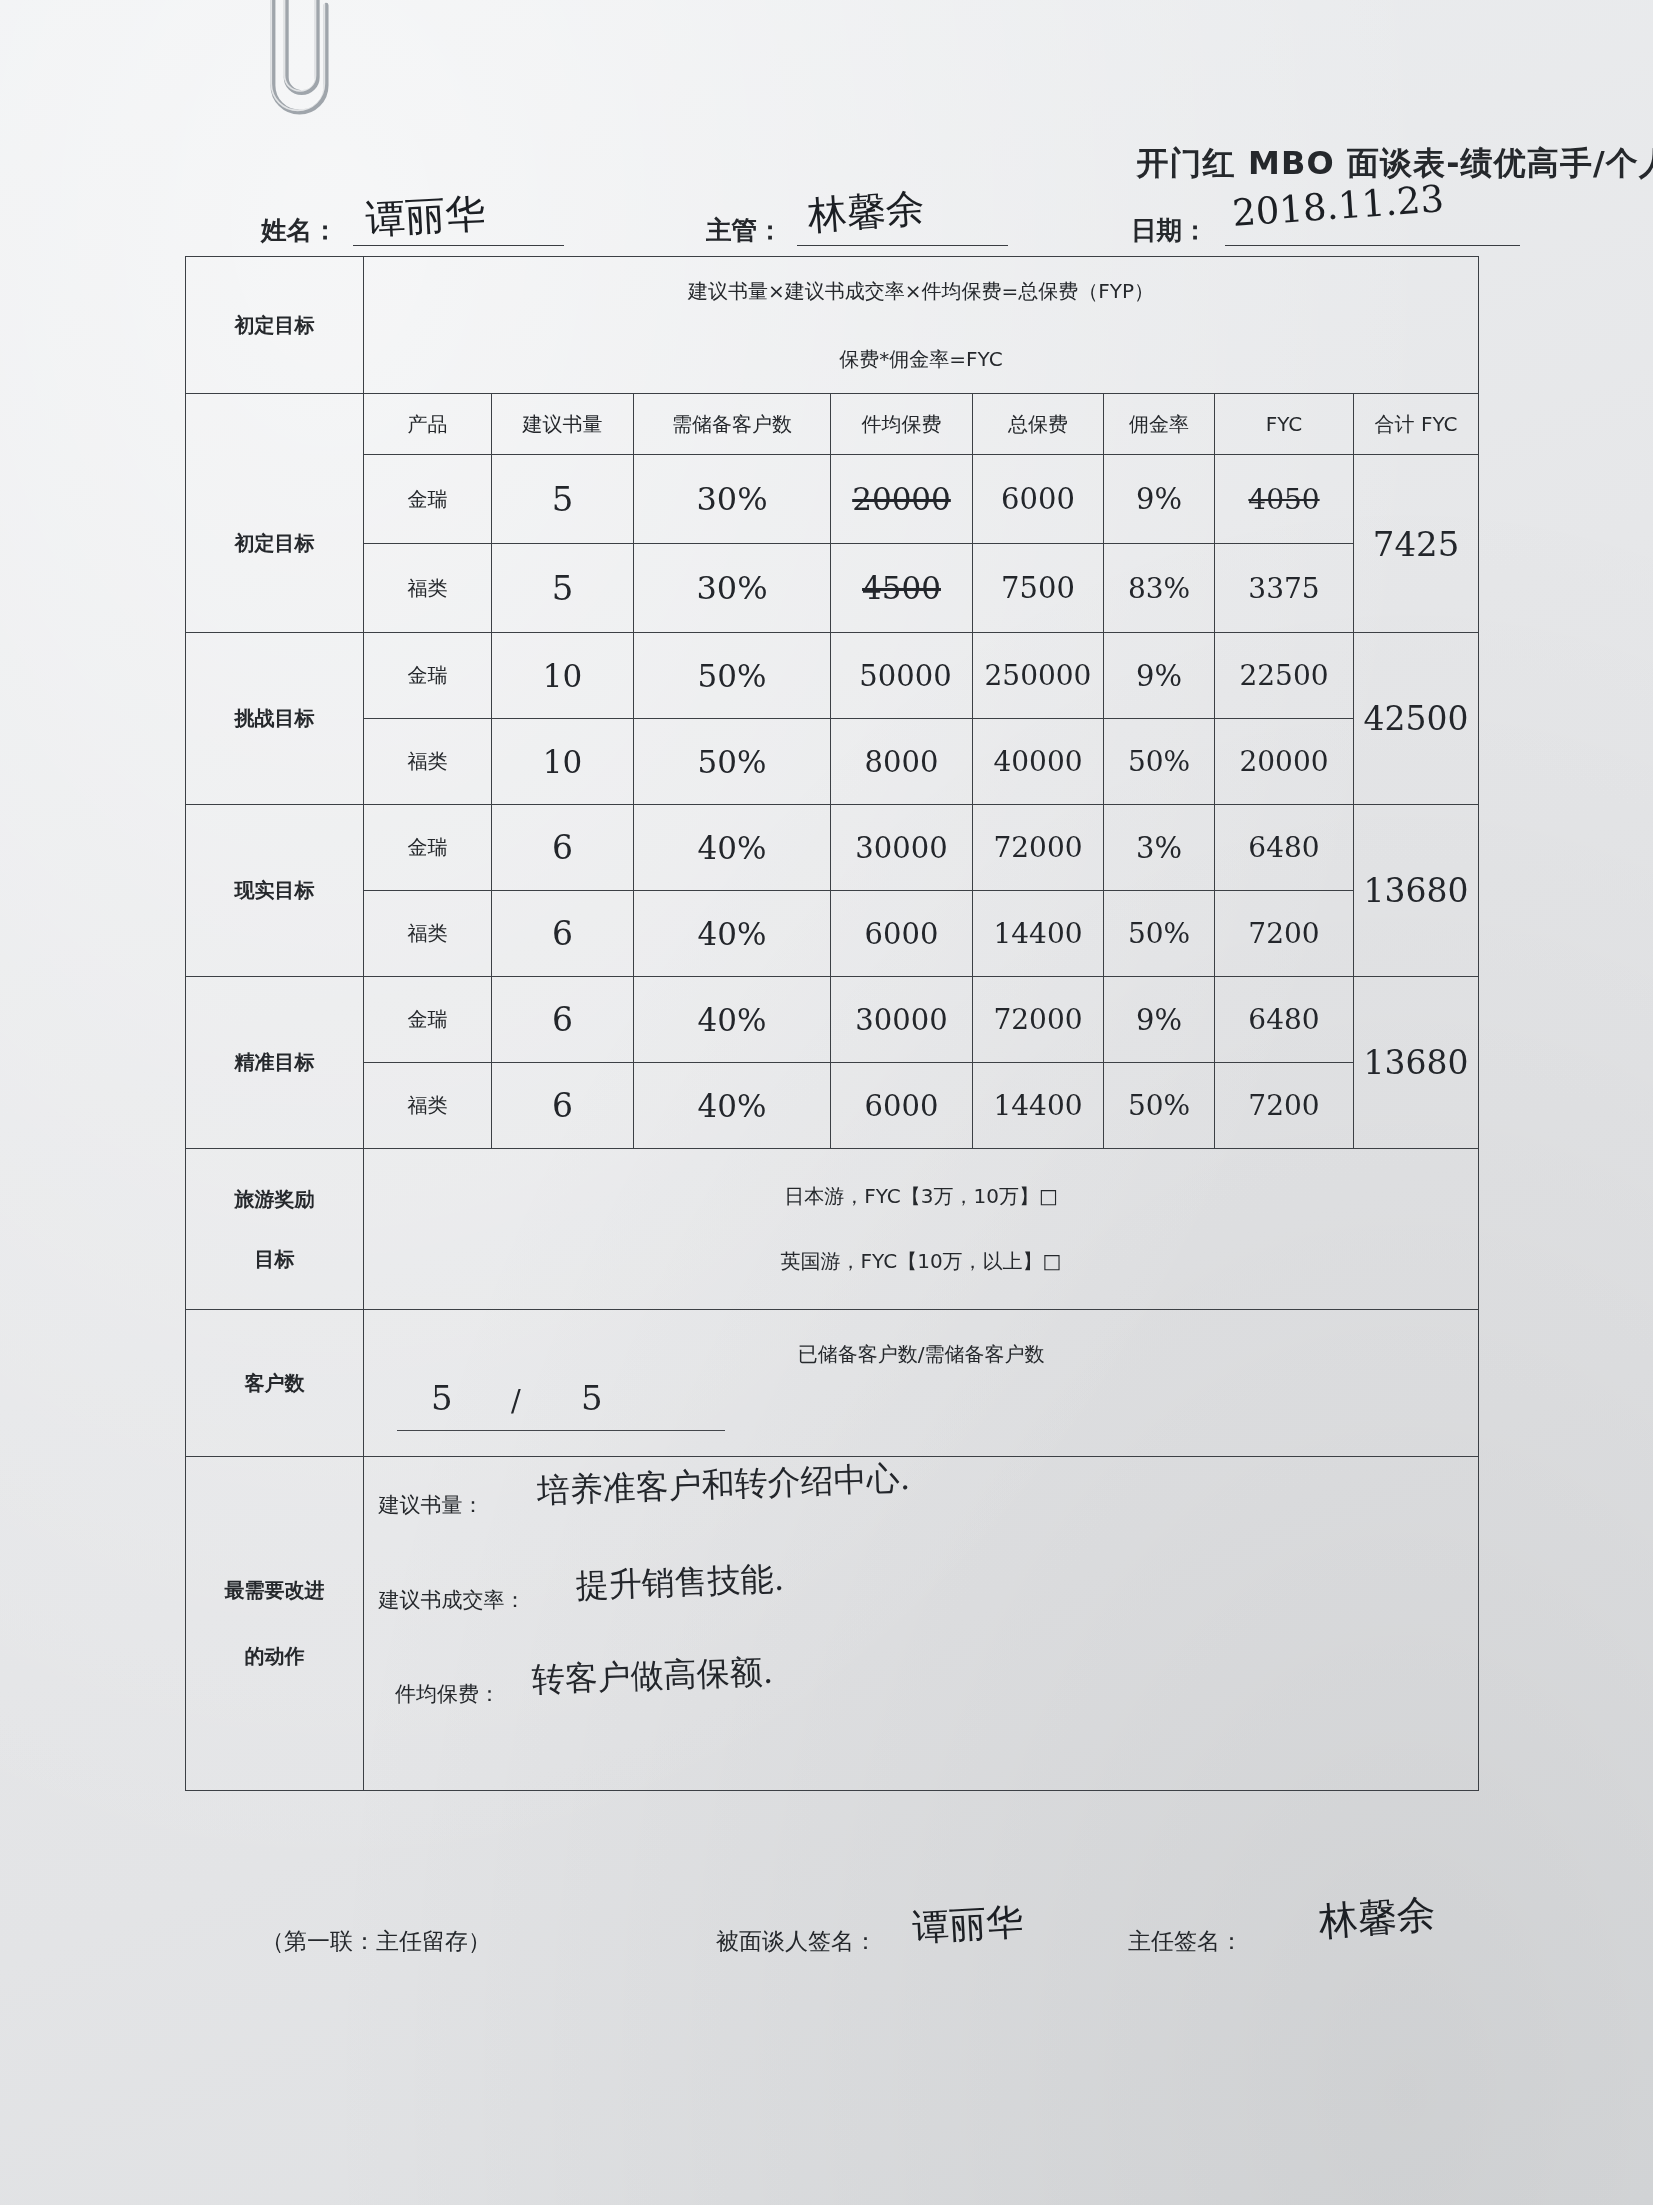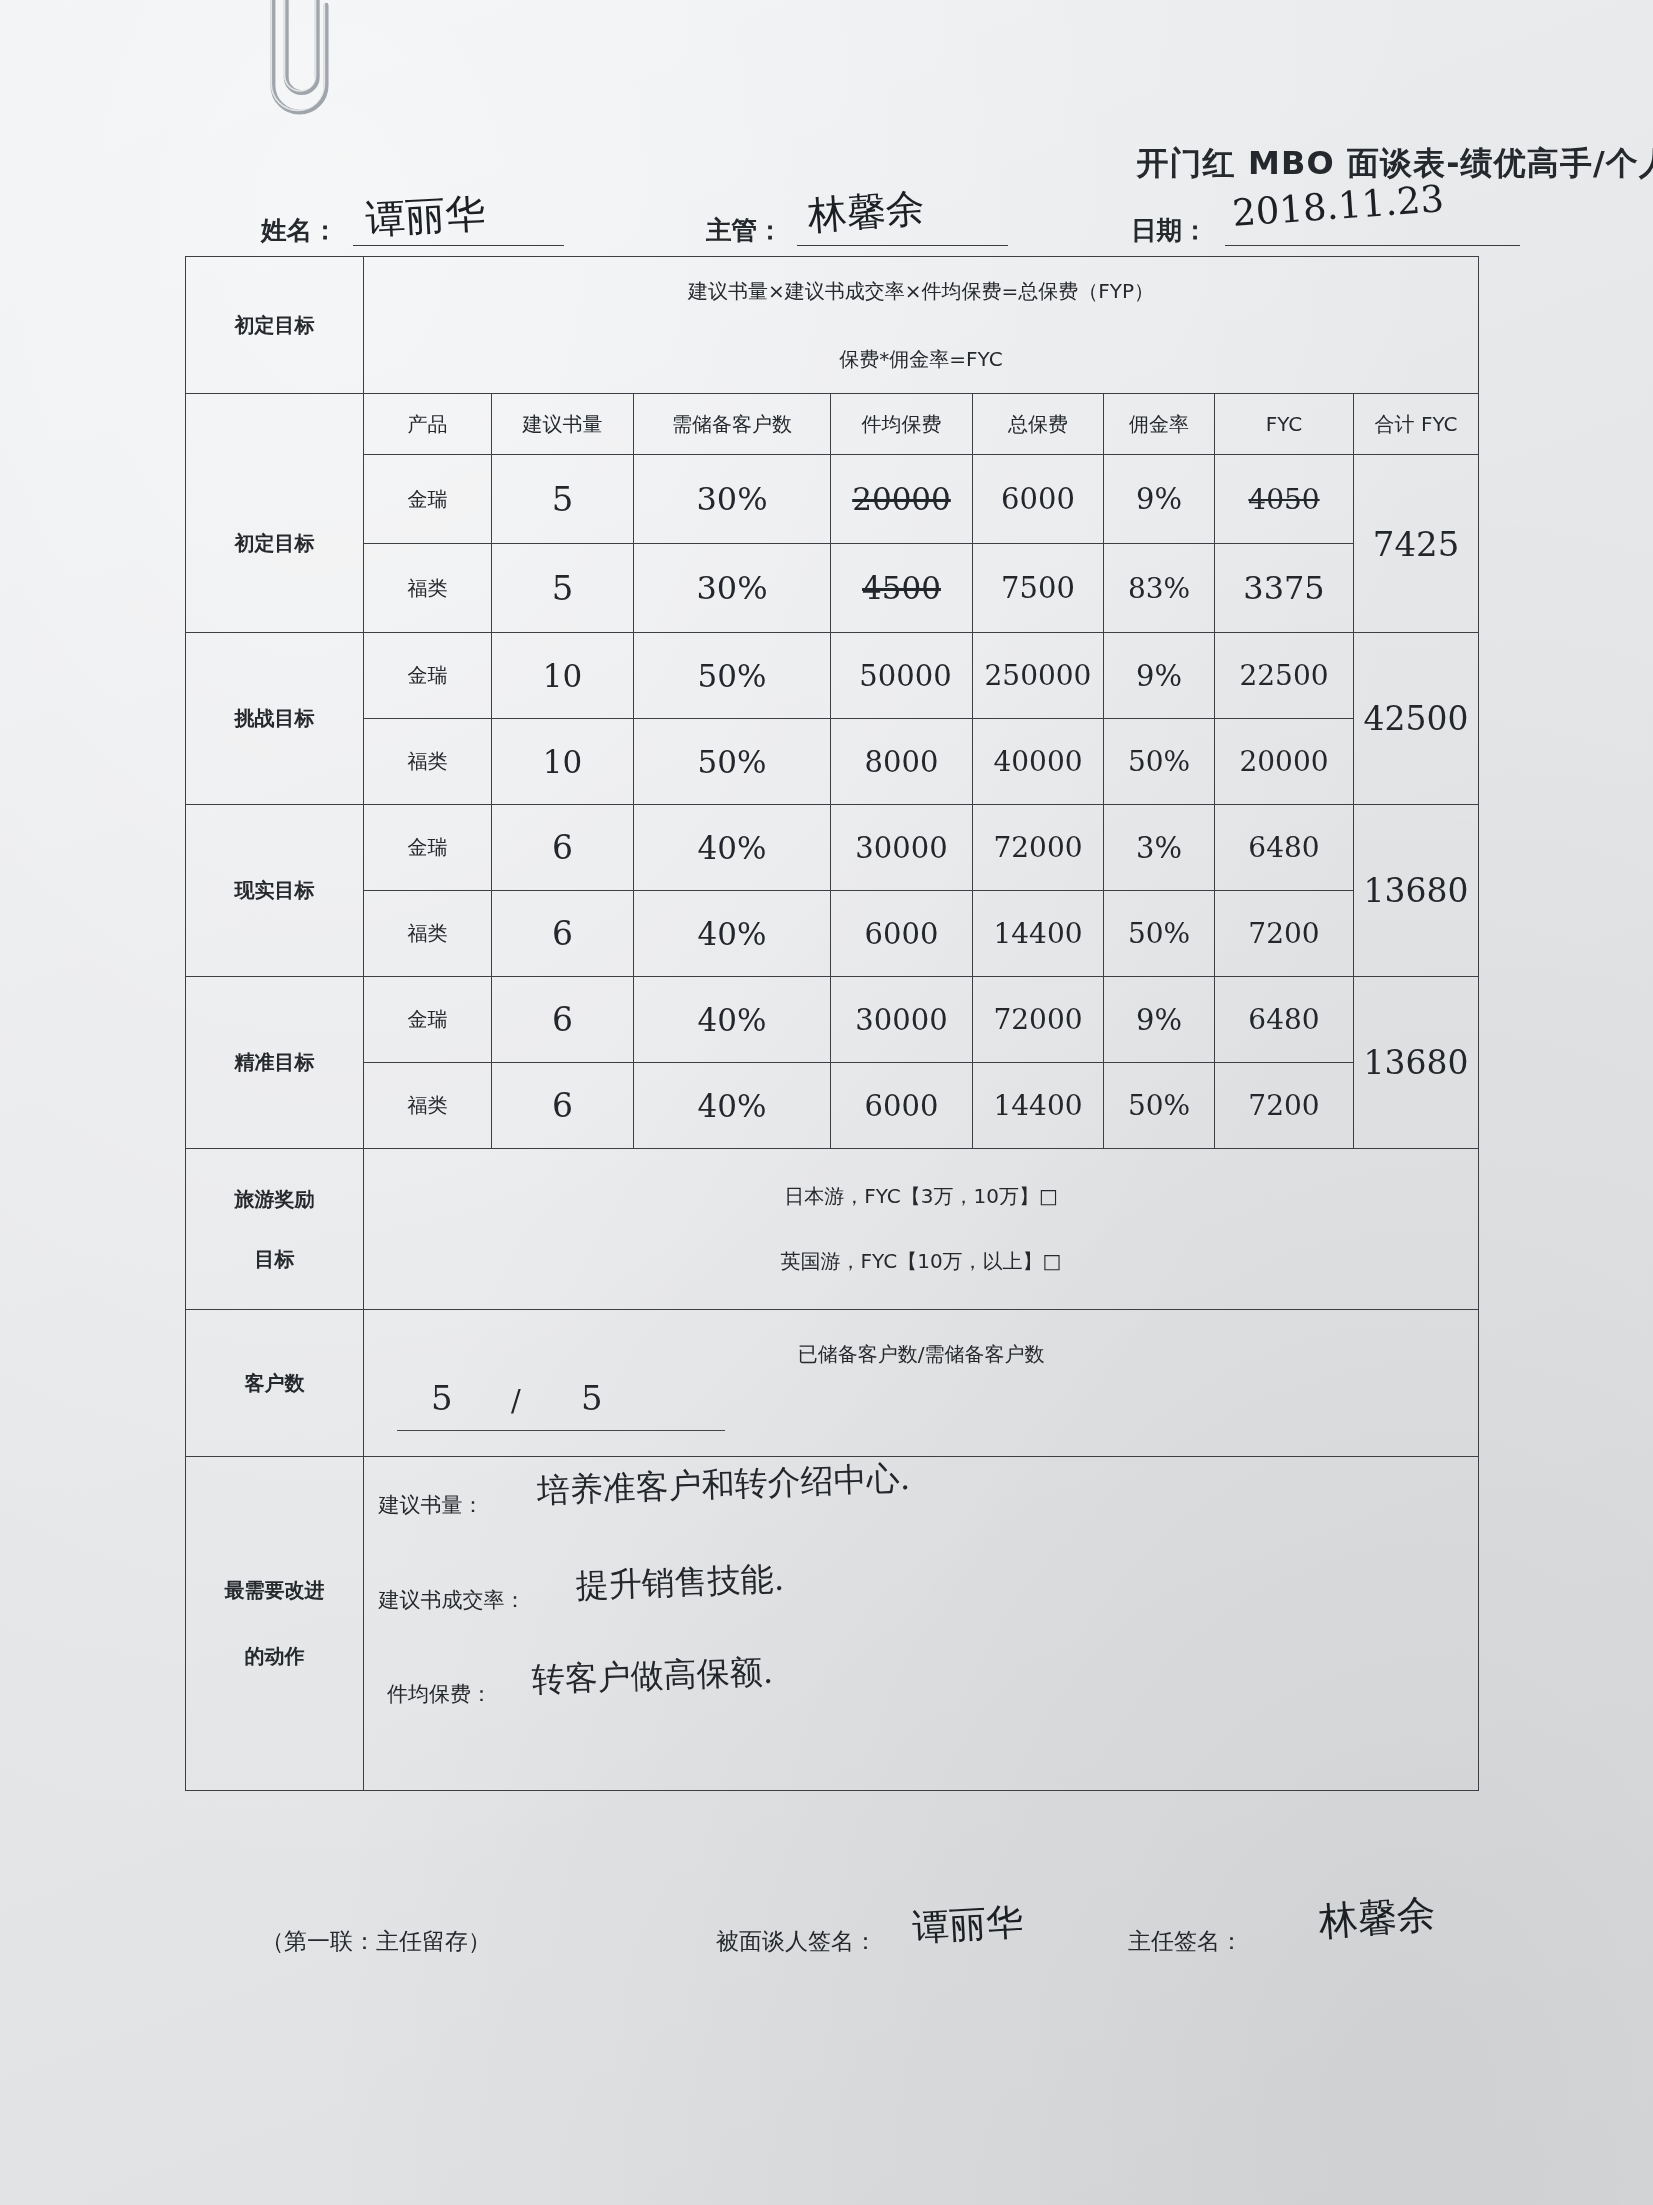--- a/index.html
+++ b/index.html
@@ -145,21 +145,21 @@
       <td><span class="hw" style="position:static;font-size:28px;text-decoration:line-through;">4050</span></td>
       <td class="sub" rowspan="2"><span class="hw" style="position:static;font-size:34px;">7425</span></td>
     </tr>
     <tr style="height:89px">
       <td class="sub">福类</td>
       <td><span class="hw" style="position:static;font-size:34px;">5</span></td>
       <td><span class="hw" style="position:static;font-size:32px;">30%</span></td>
       <td><span class="hw" style="position:static;font-size:31px;text-decoration:line-through;">4500</span></td>
       <td><span class="hw" style="position:static;font-size:29px;">7500</span></td>
       <td><span class="hw" style="position:static;font-size:28px;">83%</span></td>
-      <td><span class="hw" style="position:static;font-size:32px;">3375</span></td>
+      <td><span class="hw" style="position:static;font-size:28px;">3375</span></td>
     </tr>
 
     <tr style="height:86px">
       <td class="rowlabel" rowspan="2">挑战目标</td>
       <td class="sub">金瑞</td>
       <td><span class="hw" style="position:static;font-size:31px;">10</span></td>
       <td><span class="hw" style="position:static;font-size:31px;">50%</span></td>
       <td><span class="hw" style="position:static;font-size:29px;margin-left:8px;">50000</span></td>
       <td><span class="hw" style="position:static;font-size:28px;">250000</span></td>
       <td><span class="hw" style="position:static;font-size:29px;">9%</span></td>
@@ -251,21 +251,21 @@
         <div>的动作</div>
       </td>
       <td class="lefttext" colspan="8" style="vertical-align:top">
         <div style="position:relative;height:333px;">
           <span style="position:absolute;left:14.4px;top:34px;font-size:21px;">建议书量：</span>
           <span class="hw" style="left:172px;top:12.2px;font-size:33px;transform:rotate(-2deg);">培养准客户和转介绍中心.</span>
 
           <span style="position:absolute;left:14.4px;top:129px;font-size:21px;">建议书成交率：</span>
           <span class="hw" style="left:211px;top:107px;font-size:33px;transform:rotate(-2deg);">提升销售技能.</span>
 
-          <span style="position:absolute;left:23px;top:223px;font-size:21px;">件均保费：</span>
+          <span style="position:absolute;left:31px;top:223px;font-size:21px;">件均保费：</span>
           <span class="hw" style="left:167px;top:201px;font-size:33px;transform:rotate(-2deg);">转客户做高保额.</span>
         </div>
       </td>
     </tr>
   </tbody>
     </table>
 
   <div class="footnote">
     <span class="foot-left">（第一联：主任留存）</span>
     <span class="foot-mid">被面谈人签名：</span>

